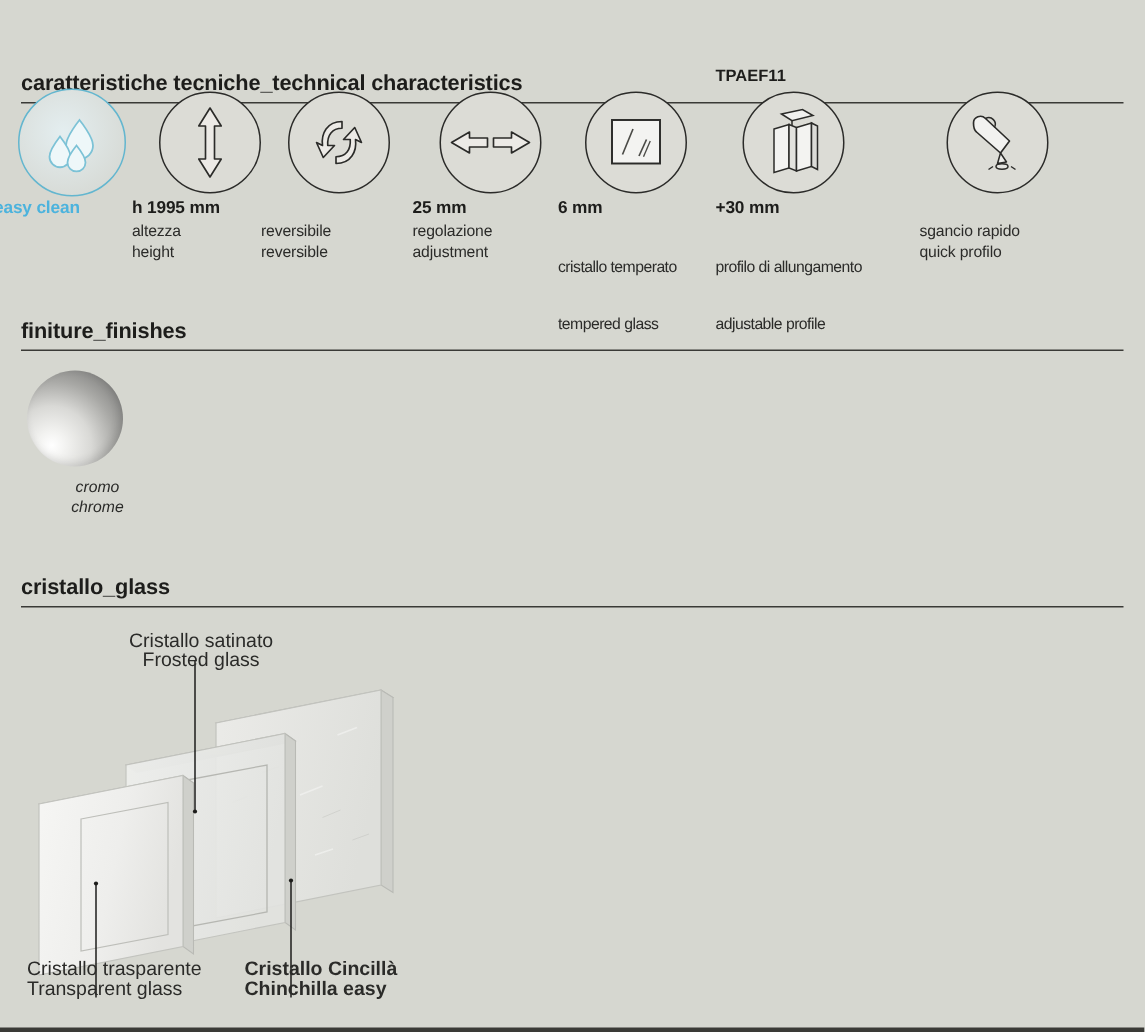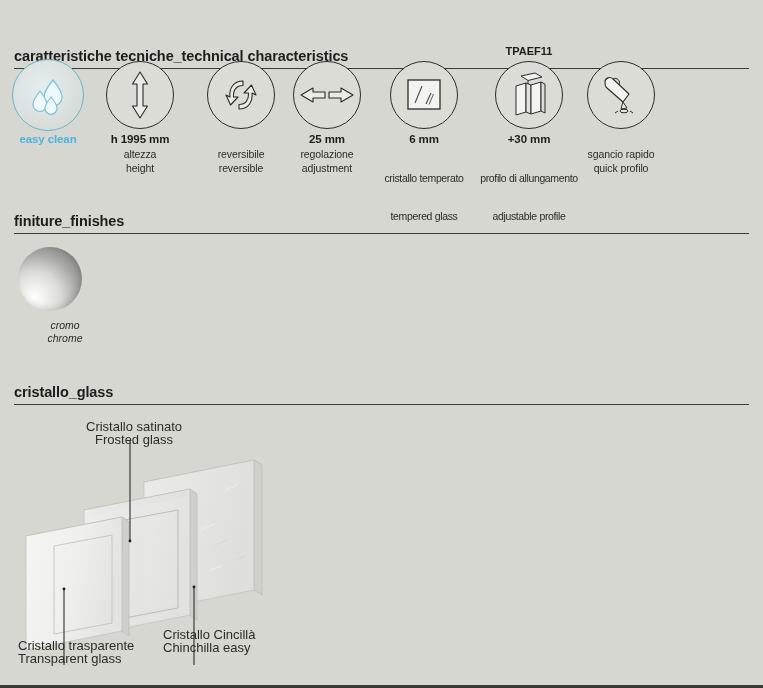--- a/index.html
+++ b/index.html
@@ -44,21 +44,21 @@
     position: absolute;
     top: 44px;
     left: 0px;
     width: 763px;
     height: 135px;
   }
   .tech-item {
     position: absolute;
     top: 0;
     width: 104px;
-    text-align: center;
+    text-align: left;
   }
   .tech-top-code {
     height: 14px;
     font-size: 11px;
     font-weight: bold;
     line-height: 14px;
     color: #1d1d1b;
   }
   .circle-wrap {
     height: 74px;
@@ -136,21 +136,21 @@
   }
   .callout-label {
     position: absolute;
     font-size: 13px;
     line-height: 13px;
     color: #2b2b29;
     white-space: nowrap;
   }
   #lbl-frosted { left: 86px; top: 20px; text-align: center; }
   #lbl-transparent { left: 18px; top: 239px; }
-  #lbl-chinchilla { left: 163px; top: 228px; }
+  #lbl-chinchilla { left: 163px; top: 239px; font-weight: bold; }
 
   
   #bottom-edge {
     position: absolute;
     left: 0; bottom: 0;
     width: 763px; height: 3px;
     background: #3a3a36;
   }
 </style>
 </head>
@@ -186,21 +186,21 @@
         <svg width="44" height="52" viewBox="0 0 44 52">
           <path d="M22 3 L29.5 15 H25 V37 H29.5 L22 49 L14.5 37 H19 V15 H14.5 Z" fill="#eceae6" stroke="#2b2b29" stroke-width="1.1" stroke-linejoin="round"></path>
         </svg>
       </div>
     </div>
     <div class="val">h 1995 mm</div>
     <div class="desc">altezza</div>
     <div class="desc">height</div>
   </div>
 
-  <div class="tech-item" style="left:189px;">
+  <div class="tech-item" style="left:174px;">
     <div class="tech-top-code"></div>
     <div class="circle-wrap">
       <div class="circle">
         <svg width="48" height="48" viewBox="0 0 48 48">
           <path d="M26 10 C16 10 12 18 13 26 L9 24 L13.5 34 L21 26 L16.5 26 C16 19 19.5 14.5 26 14.5 Z" fill="#eceae6" stroke="#2b2b29" stroke-width="1.1" stroke-linejoin="round"></path>
           <path d="M22 38 C32 38 36 30 35 22 L39 24 L34.5 14 L27 22 L31.5 22 C32 29 28.5 33.5 22 33.5 Z" fill="#eceae6" stroke="#2b2b29" stroke-width="1.1" stroke-linejoin="round"></path>
         </svg>
       </div>
     </div>
     <div class="val"></div>
@@ -252,21 +252,21 @@
           <path d="M27 15 L37 12 L37 41 L27 44 Z" fill="#f3f3f1" stroke="#2b2b29" stroke-width="1"></path>
           <path d="M37 12 L41 14 L41 43 L37 41 Z" fill="#dcdcd8" stroke="#2b2b29" stroke-width="1"></path>
         </svg>
       </div>
     </div>
     <div class="val">+30 mm</div>
     <div class="desc wide">profilo di allungamento</div>
     <div class="desc wide">adjustable profile</div>
   </div>
 
-  <div class="tech-item" style="left:569px;">
+  <div class="tech-item" style="left:613px;">
     <div class="tech-top-code"></div>
     <div class="circle-wrap">
       <div class="circle">
         <svg width="50" height="50" viewBox="0 0 50 50">
           <path d="M9 12 C9 8 14 6 17 9 L33 24 L27 32 L11 18 C9 16.5 9 14 9 12 Z" fill="#f2f2f0" stroke="#2b2b29" stroke-width="1.1" stroke-linejoin="round"></path>
           <path d="M17 9 C21 7 25 11 23 15" fill="none" stroke="#2b2b29" stroke-width="1"></path>
           <path d="M27 32 L31 38 L25 39 Z" fill="#ededea" stroke="#2b2b29" stroke-width="1" stroke-linejoin="round"></path>
           <ellipse cx="28" cy="41" rx="4" ry="1.8" fill="#e4e4e0" stroke="#2b2b29" stroke-width="1"></ellipse>
           <path d="M22 41 L19 43 M34 41 L37 43" stroke="#2b2b29" stroke-width="1"></path>
         </svg>

